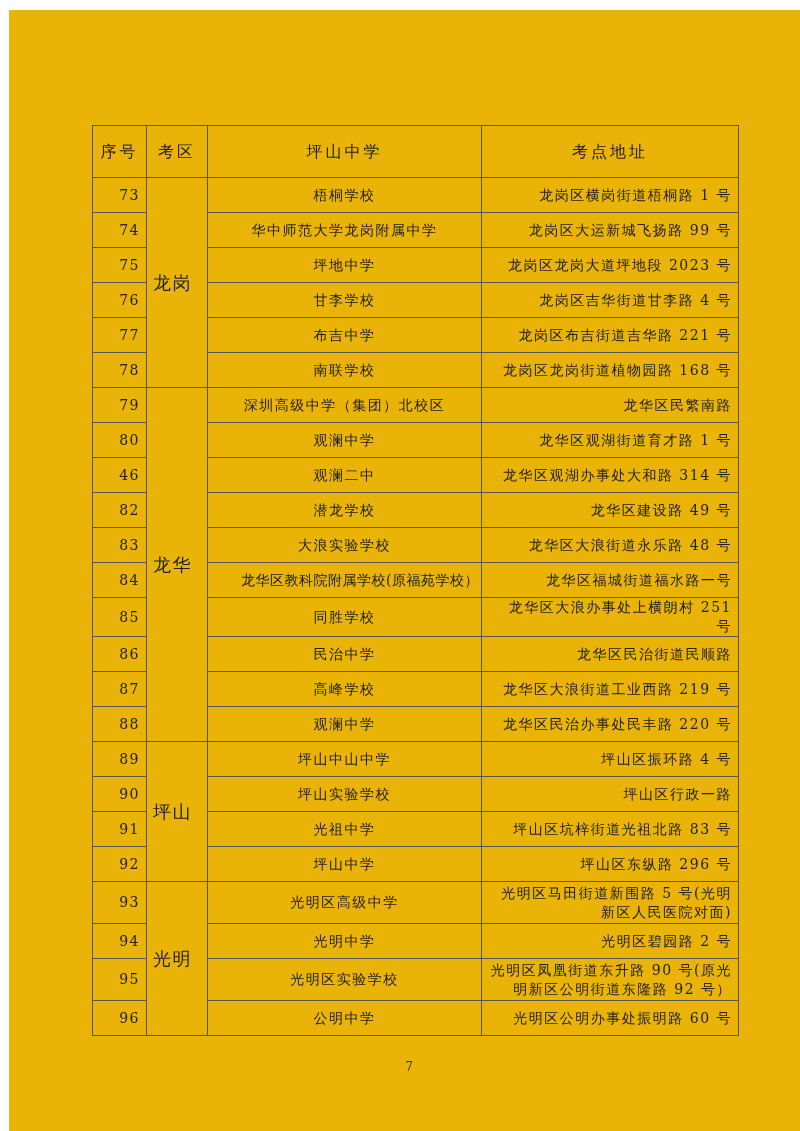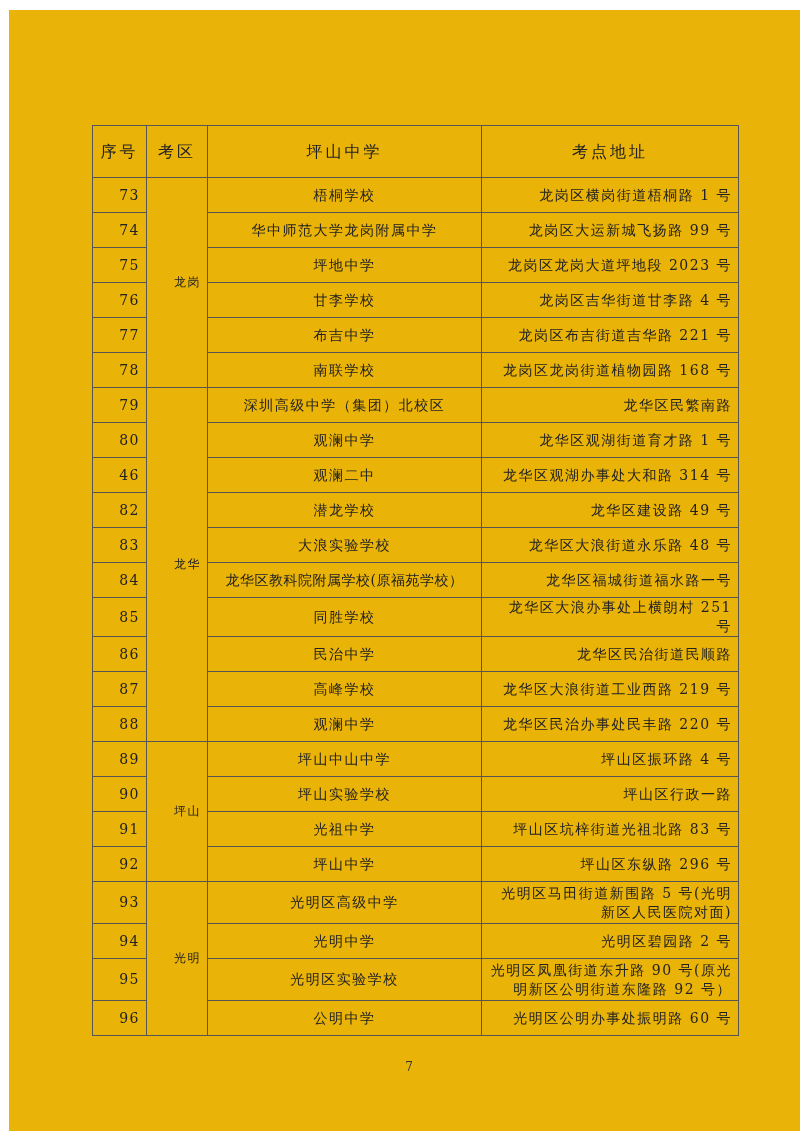--- a/index.html
+++ b/index.html
@@ -45,21 +45,21 @@
       text-align: center;
       letter-spacing: 3px;
     }
     table.sites td {
       height: 34px;
     }
     table.sites tr.tall td {
       height: 41px;
     }
     td.num { text-align: right; letter-spacing: 0; }
-    td.district { text-align: right; font-size: 12px; letter-spacing: 3px; }
+    td.district { text-align: left; font-size: 18px; letter-spacing: 3px; }
     td.name { text-align: center; }
     td.addr { text-align: right; padding-left: 8px; }
     col.c-num { width: 54px; }
     col.c-dist { width: 61px; }
     col.c-name { width: 274px; }
     col.c-addr { width: 257px; }
     .page-number {
       position: absolute;
       left: 0;
       width: 800px;
@@ -143,21 +143,21 @@
         <td class="name">潜龙学校</td>
         <td class="addr">龙华区建设路 49 号</td>
       </tr>
       <tr>
         <td class="num">83</td>
         <td class="name">大浪实验学校</td>
         <td class="addr">龙华区大浪街道永乐路 48 号</td>
       </tr>
       <tr>
         <td class="num">84</td>
-        <td class="name" style="padding:0 2px; letter-spacing:0.5px;">龙华区教科院附属学校(原福苑学校）</td>
+        <td class="name" style="padding:0 2px; letter-spacing:0.5px;text-align:right;">龙华区教科院附属学校(原福苑学校）</td>
         <td class="addr">龙华区福城街道福水路一号</td>
       </tr>
       <tr>
         <td class="num">85</td>
         <td class="name">同胜学校</td>
         <td class="addr">龙华区大浪办事处上横朗村 251 号</td>
       </tr>
       <tr>
         <td class="num">86</td>
         <td class="name">民治中学</td>

